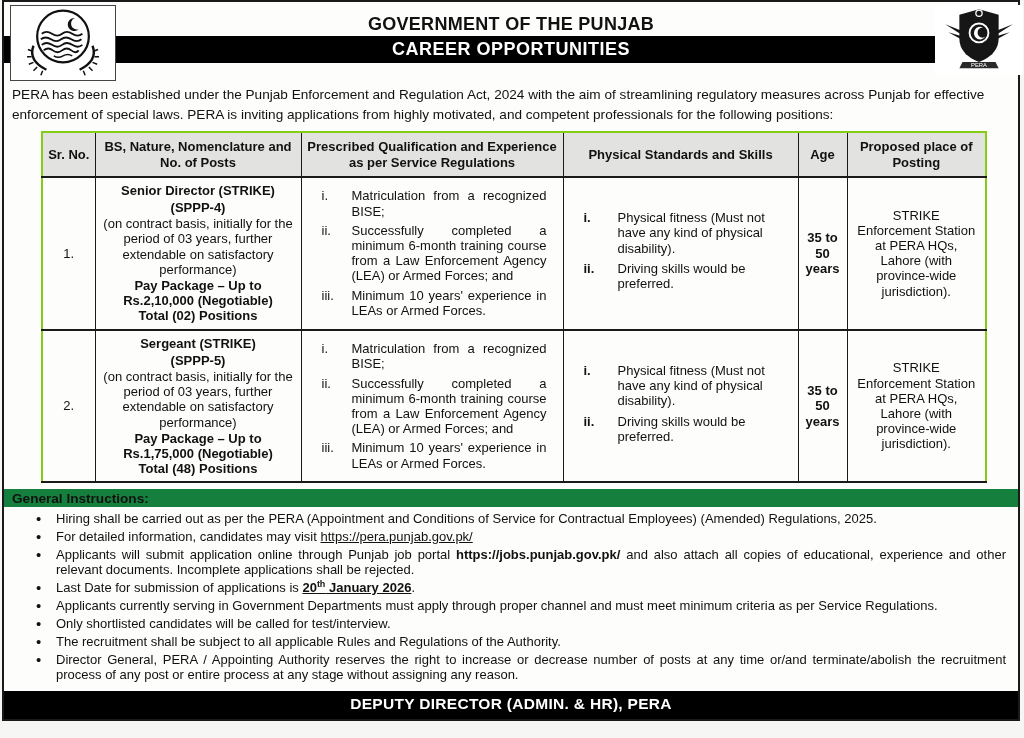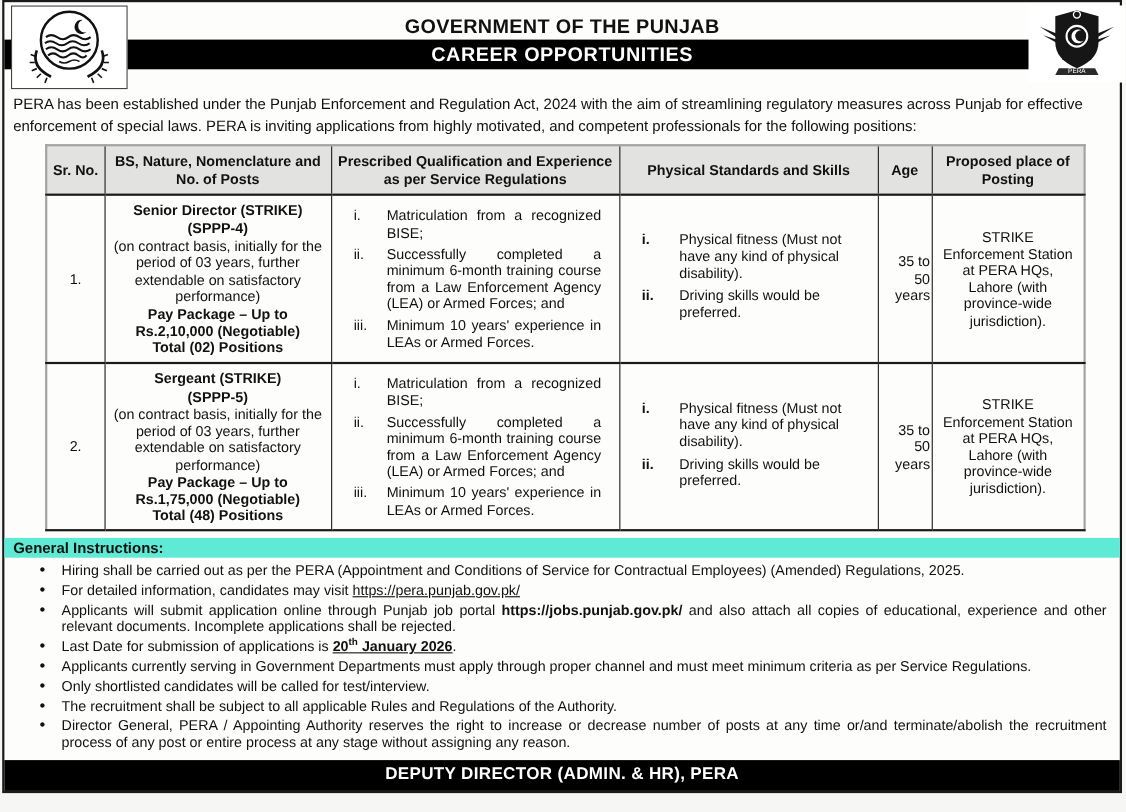--- a/index.html
+++ b/index.html
@@ -40,21 +40,21 @@
   .intro {
     padding: 7px 8px 5px 8px;
     font-size: 13.6px; line-height: 1.45;
     text-align: left;
   }
 
   
   table.jobs {
     border-collapse: collapse; table-layout: fixed;
     width: 944px; margin: 2px 0 6px 37px;
-    border: 2px solid #a3a3a3;
+    border: 2px solid #84cc16;
     font-size: 13px; line-height: 1.17; padding-left: 11px;
   }
   table.jobs th, table.jobs td { border: 1px solid #1a1a1a; vertical-align: middle; }
   table.jobs th {
     background: #e2e2e0; font-size: 13px; font-weight: bold;
     padding: 6px 4px; text-align: center; border-bottom: 2px solid #1a1a1a;
   }
   td.c-sr { text-align: center; font-size: 13px; }
   td.c-post { text-align: center; padding: 5px 6px; }
   .post-title, .post-grade { font-weight: bold; }
@@ -63,27 +63,27 @@
   .post-pay { font-weight: bold; margin-top: 1px; }
   .post-total { font-weight: bold; }
   td.c-qual { padding: 8px 16px 8px 20px; border-bottom: 2px solid #1a1a1a; }
   .num-item { display: grid; grid-template-columns: 30px 1fr; margin-bottom: 4px; }
   .num-item:last-child { margin-bottom: 0; }
   td.c-qual .num-item { grid-template-columns: 30px 1fr; }
   td.c-qual .ni-text { text-align: justify; }
   td.c-phys { padding: 8px 26px 8px 20px; }
   td.c-phys .num-item { grid-template-columns: 34px 1fr; margin-bottom: 5px; }
   td.c-phys .ni-num { font-weight: bold; }
-  td.c-age { text-align: right; padding: 2px 1px; }
+  td.c-age { text-align: center; padding: 2px 1px; font-weight: bold; }
   td.c-place { text-align: center; padding: 4px 8px; }
   tr.job-row td { border-bottom: 2px solid #1a1a1a; }
 
   
   .gi-band {
-    background: #5eead4; padding: 2px 8px 1px 8px;
+    background: #15803d; padding: 2px 8px 1px 8px;
     font-size: 13.6px; font-weight: bold;
   }
   ul.gi-list { list-style: none; padding: 4px 12px 6px 30px; }
   ul.gi-list li {
     position: relative; padding-left: 22px;
     font-size: 13px; line-height: 1.18; margin-bottom: 2.5px;
     text-align: justify;
   }
   ul.gi-list li::before {
     content: "\2022"; position: absolute; left: 2px; top: -1px; font-size: 15px;

